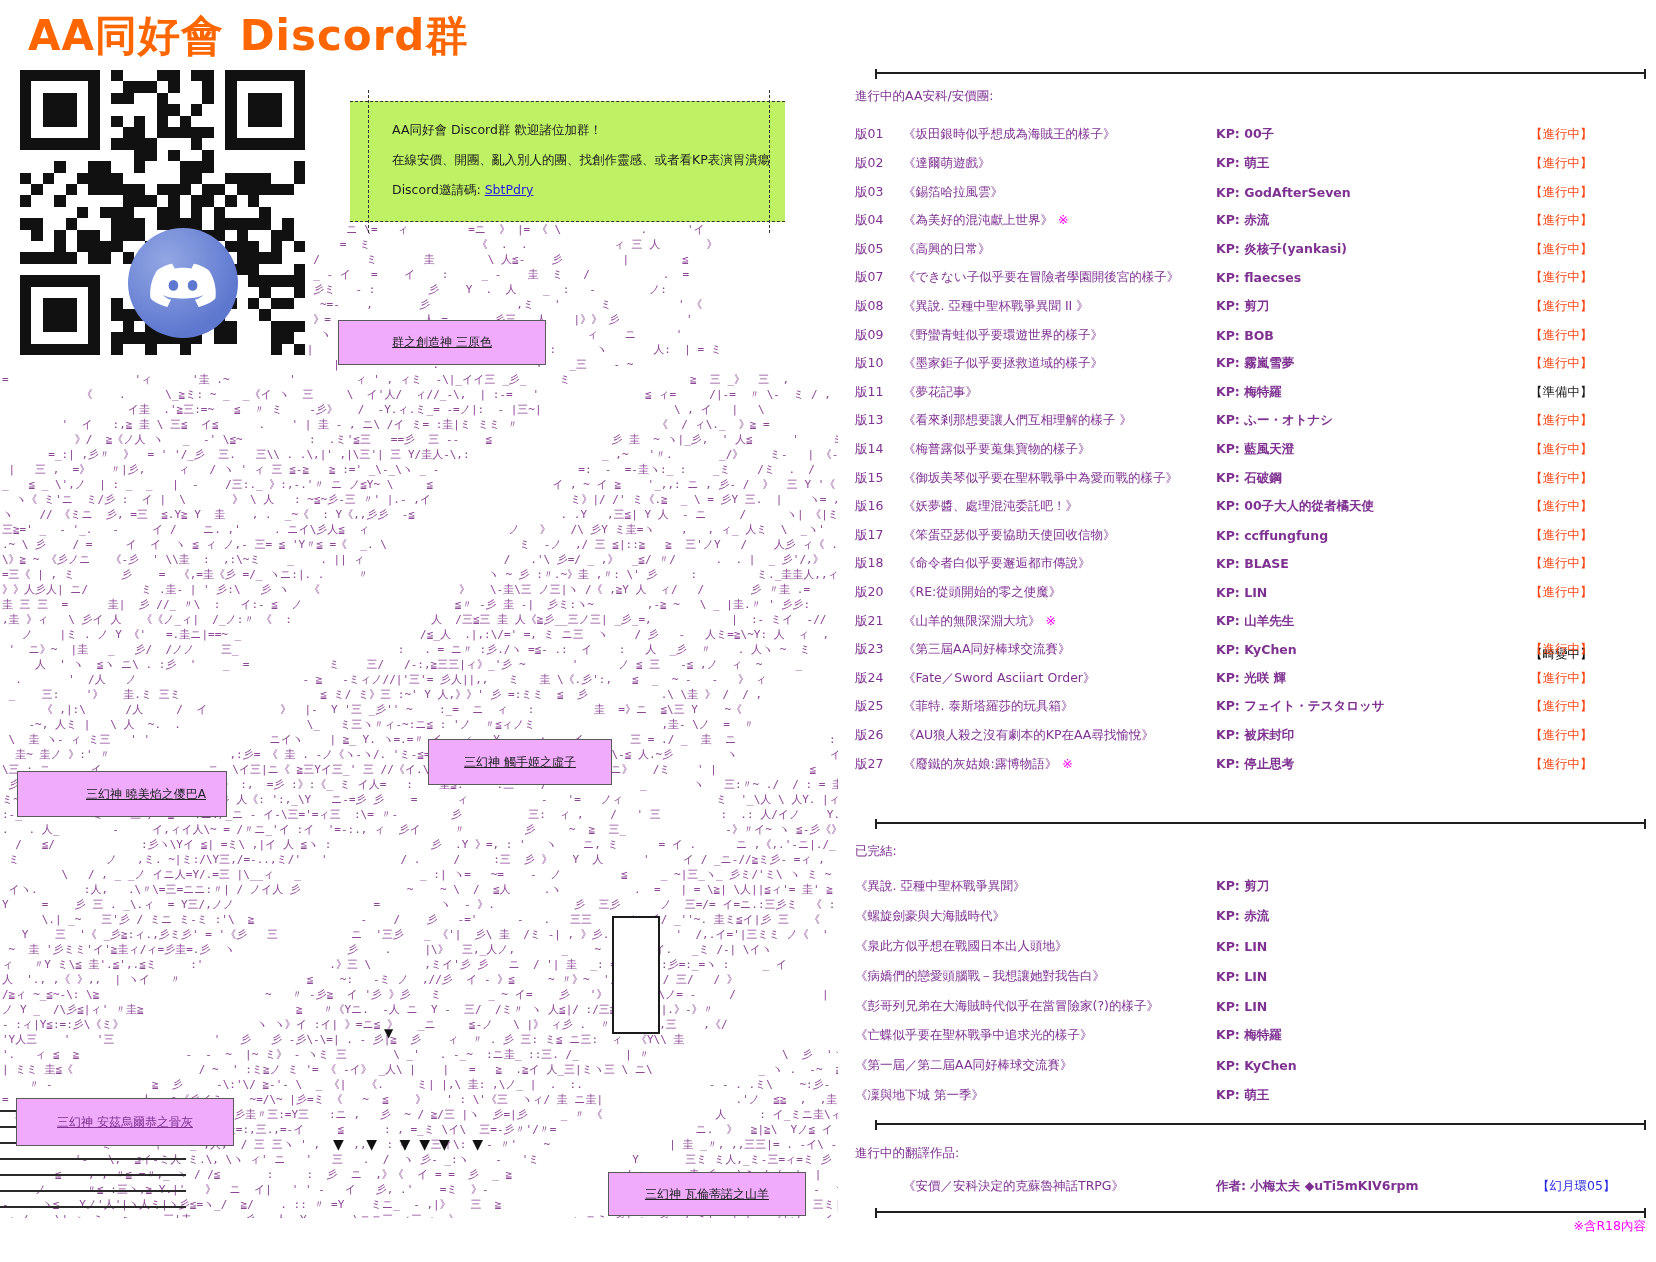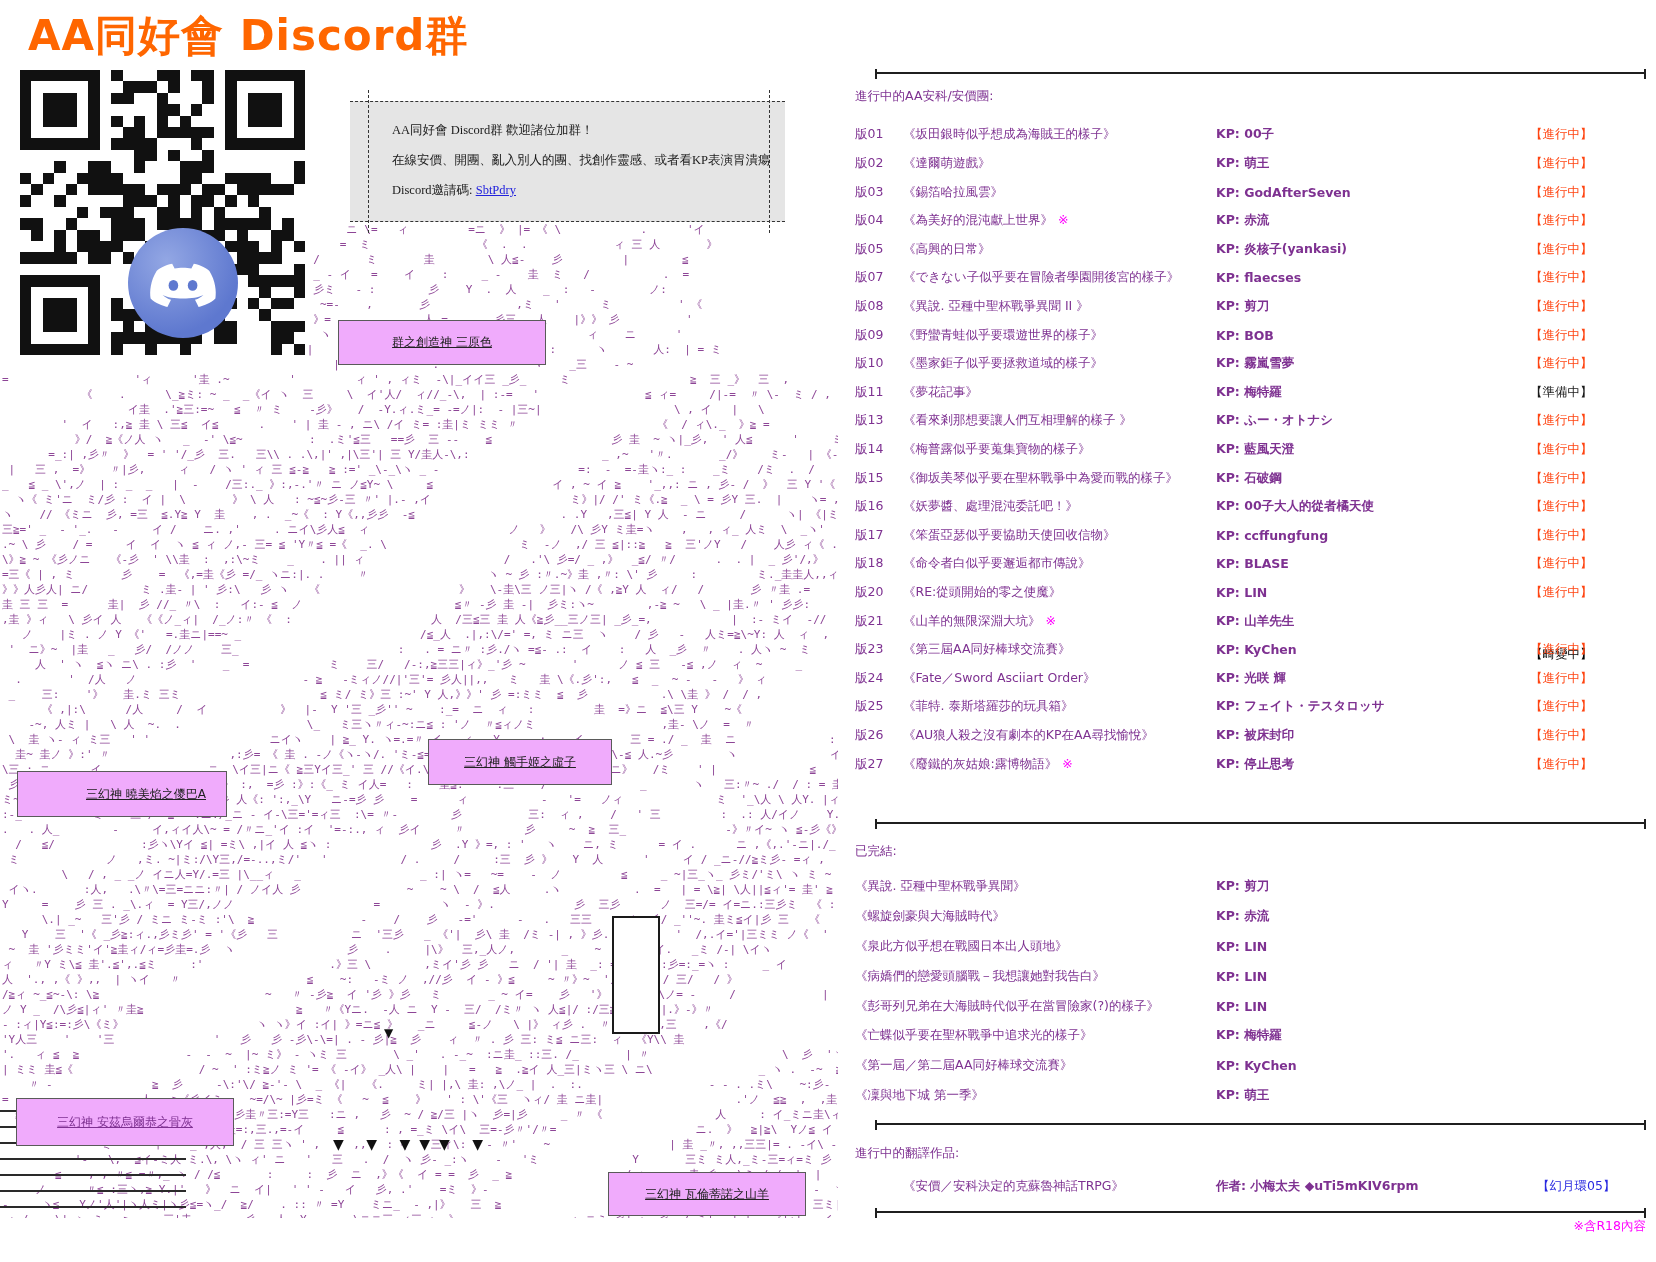--- a/index.html
+++ b/index.html
@@ -9,21 +9,21 @@
   #title{position:absolute;left:28px;top:8px;font-size:42px;font-weight:bold;color:#ff6600;letter-spacing:1px;}
   
   #qr{position:absolute;left:20px;top:70px;width:285px;height:285px;}
   #qr svg{display:block;}
   #logo{position:absolute;left:108px;top:158px;width:110px;height:110px;border-radius:50%;
         background:radial-gradient(circle at 35% 30%,#93a7e4,#5e78cf 70%);
         display:flex;align-items:center;justify-content:center;}
   #logo svg{width:72px;height:54px;}
   
   #invitebox{position:absolute;left:350px;top:101px;width:435px;height:119px;
-             border-top:1px dashed #333;border-bottom:1px dashed #333;z-index:3;background:#e5e5e5;font-family:Liberation Serif, serif;}
+             border-top:1px dashed #333;border-bottom:1px dashed #333;z-index:3;background:#bef264;}
   .vstub{position:absolute;top:-12px;bottom:-12px;width:0;border-left:1px dashed #333;}
   #invitebox .l{left:18px;} #invitebox .r{right:15px;}
   #invitebox p{margin:0;position:absolute;left:42px;font-size:12.5px;color:#1a1a1a;white-space:nowrap;}
   #iv1{top:20px;} #iv2{top:50px;} #iv3{top:80px;}
   #invite-link{color:#2222dd;text-decoration:underline;cursor:pointer;}
   
   #aa{position:absolute;left:2px;top:222px;width:836px;height:996px;overflow:hidden;
       font-family:"DejaVu Sans Mono","Liberation Mono",monospace;font-size:11px;line-height:15px;
       color:#8d4596;z-index:1;margin:0;}
   .aalabel{position:absolute;background:#f0abfc;border:1px solid #5a5a5a;z-index:3;

